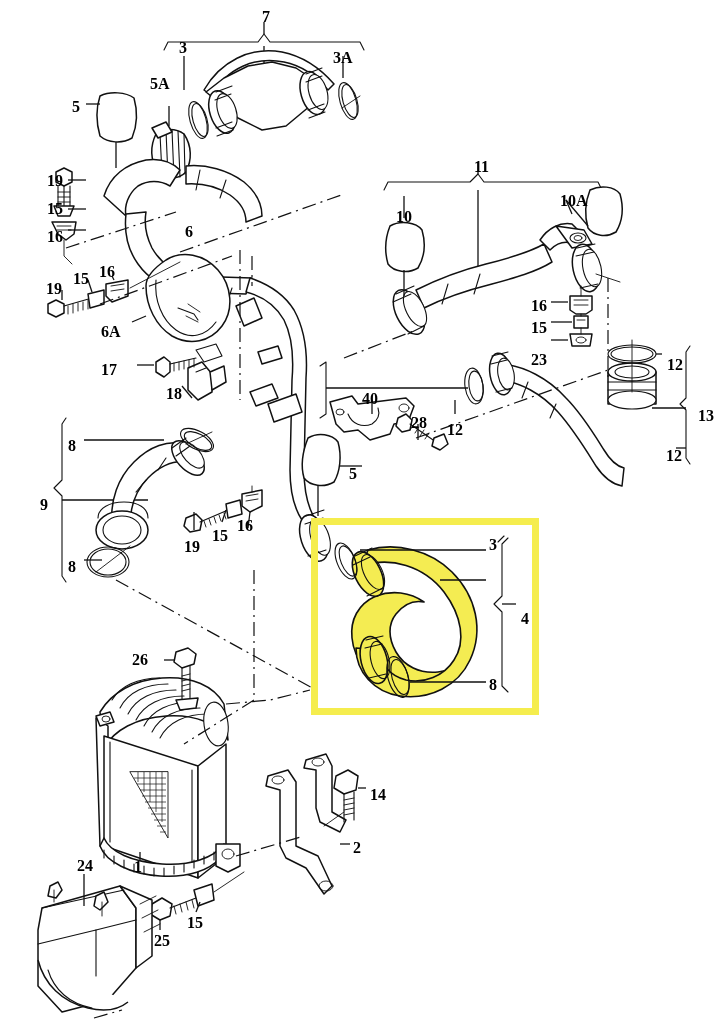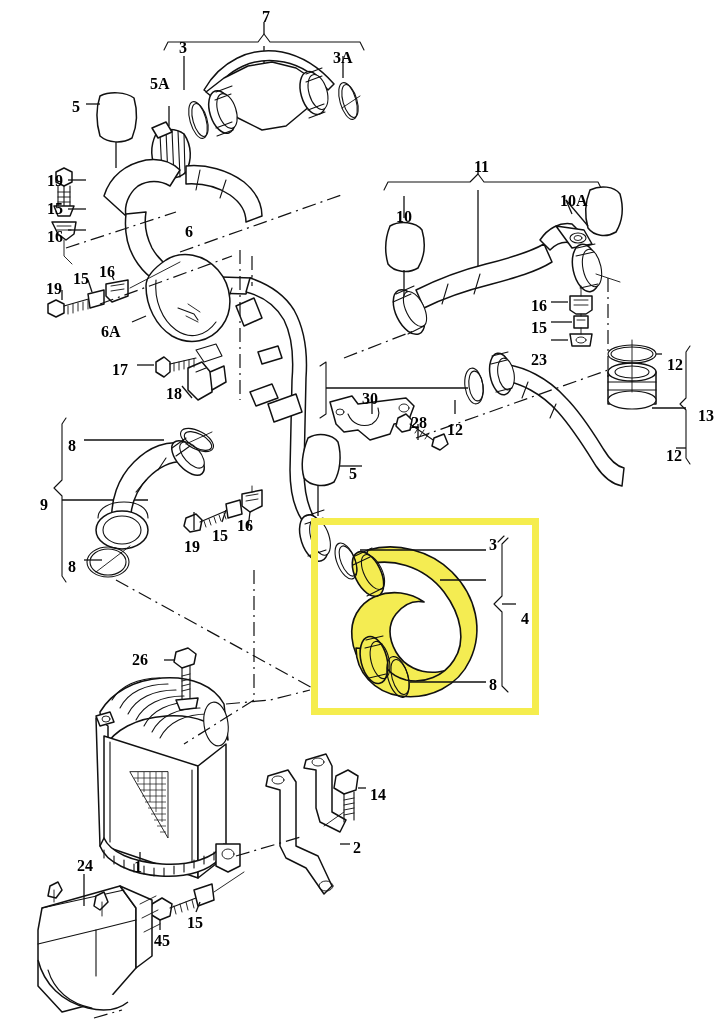--- a/index.html
+++ b/index.html
@@ -537,43 +537,43 @@
       <div class="lbl m" style="left: 47px; top: 201px;">15</div>
       <div class="lbl m" style="left: 47px; top: 229px;">16</div>
       <div class="lbl m" style="left: 185px; top: 224px;">6</div>
       <div class="lbl m" style="left: 474px; top: 159px;">11</div>
       <div class="lbl m" style="left: 396px; top: 192px; margin-top: 17px;">10</div>
       <div class="lbl m" style="left: 560px; top: 193px;">10A</div>
       <div class="lbl m" style="left: 46px; top: 281px;">19</div>
       <div class="lbl m" style="left: 73px; top: 271px;">15</div>
       <div class="lbl m" style="left: 99px; top: 264px;">16</div>
       <div class="lbl m" style="left: 101px; top: 324px;">6A</div>
-      <div class="lbl m" style="left: 112px; top: 362px;">17</div>
+      <div class="lbl m" style="left: 101px; top: 362px;">17</div>
       <div class="lbl m" style="left: 166px; top: 386px; text-align: center;">18</div>
       <div class="lbl m" style="left: 531px; top: 298px;">16</div>
       <div class="lbl m" style="left: 531px; top: 320px;">15</div>
       <div class="lbl m" style="left: 531px; top: 340px; margin-top: 12px;">23</div>
       <div class="lbl m" style="left: 667px; top: 357px;">12</div>
       <div class="lbl m" style="left: 698px; top: 408px;">13</div>
       <div class="lbl m" style="left: 666px; top: 448px;">12</div>
       <div class="lbl m" style="left: 447px; top: 422px;">12</div>
-      <div class="lbl m" style="left: 362px; top: 391px;">30</div>
+      <div class="lbl m" style="left: 362px; top: 391px;">40</div>
       <div class="lbl m" style="left: 411px; top: 415px;">28</div>
       <div class="lbl m" style="left: 349px; top: 466px;">5</div>
       <div class="lbl m" style="left: 68px; top: 438px;">8</div>
       <div class="lbl m" style="left: 40px; top: 497px;">9</div>
       <div class="lbl m" style="left: 68px; top: 559px;">8</div>
       <div class="lbl m" style="left: 184px; top: 539px;">19</div>
       <div class="lbl m" style="left: 212px; top: 528px;">15</div>
       <div class="lbl m" style="left: 237px; top: 518px;">16</div>
       <div class="lbl m" style="left: 489px; top: 537px;">3</div>
       <div class="lbl m" style="left: 521px; top: 611px;">4</div>
       <div class="lbl m" style="left: 489px; top: 677px;">8</div>
       <div class="lbl m" style="left: 132px; top: 652px;">26</div>
       <div class="lbl m" style="left: 370px; top: 787px;">14</div>
       <div class="lbl m" style="left: 353px; top: 840px;">2</div>
       <div class="lbl m" style="left: 134px; top: 859px;">1</div>
       <div class="lbl m" style="left: 77px; top: 858px;">24</div>
-      <div class="lbl m" style="left: 154px; top: 933px;">45</div>
+      <div class="lbl m" style="left: 154px; top: 933px;">25</div>
       <div class="lbl m" style="left: 187px; top: 915px;">15</div>
     </div>
 
 </div>
 
 </body></html>

